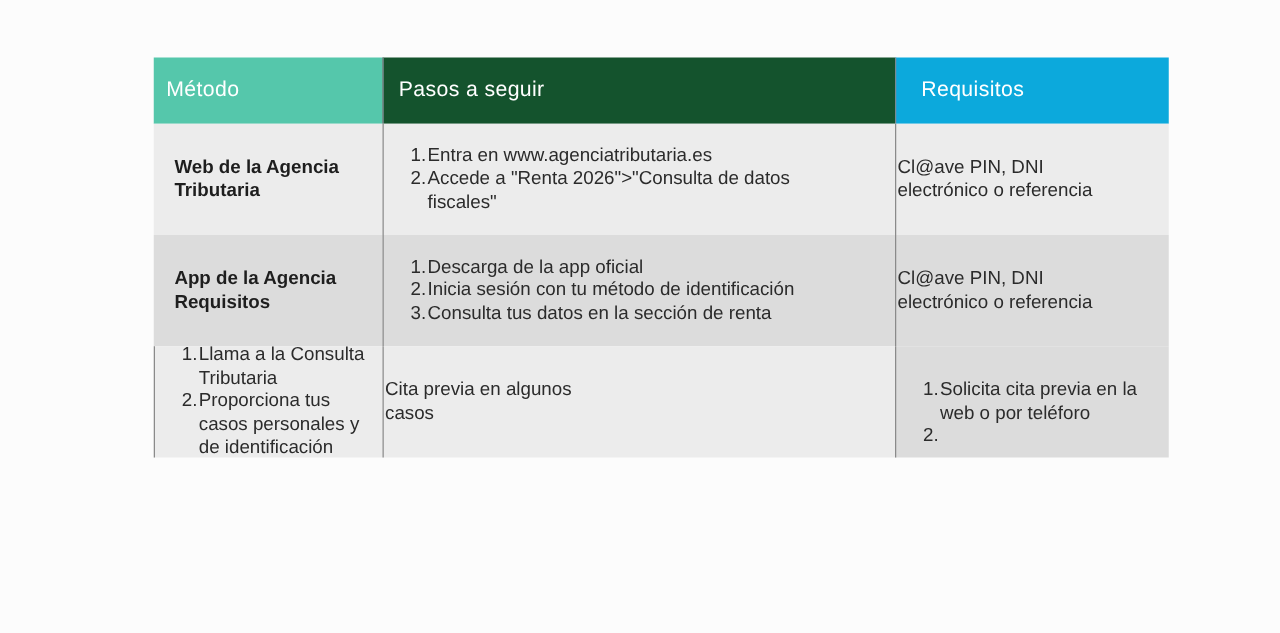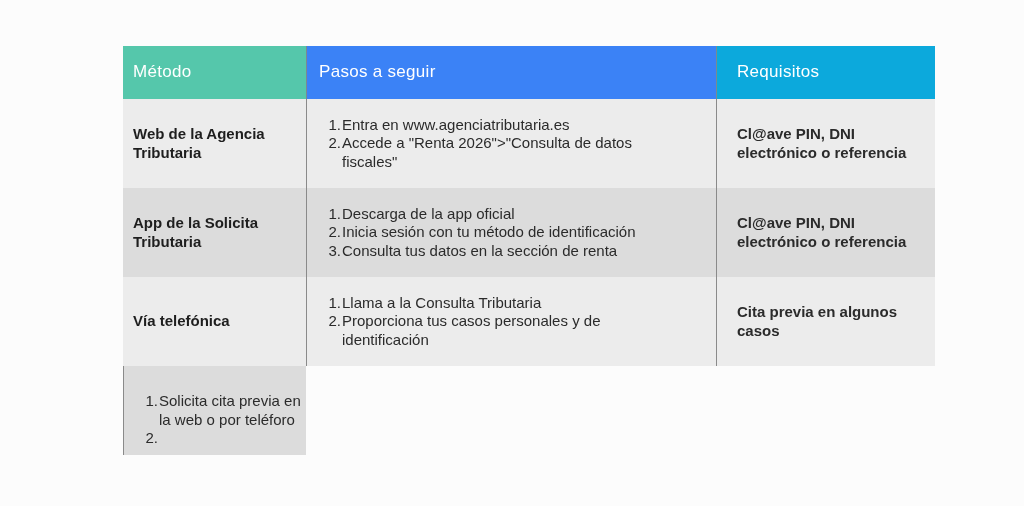--- a/index.html
+++ b/index.html
@@ -27,40 +27,40 @@
       color: #2b2b2b;
       font-size: 15px;
       line-height: 18.5px;
     }
     .hcell {
       color: #ffffff;
       font-size: 17px;
       letter-spacing: 0.3px;
     }
     .h-metodo { background: #55c7ab; padding-left: 10px; }
-    .h-pasos { background: #3b82f6; padding-left: 12px; border-left: 1px solid #7a8a90; }
+    .h-pasos { background: #14532d; padding-left: 12px; border-left: 1px solid #7a8a90; }
     .h-req { background: #0ca9dc; padding-left: 20px; border-left: 1px solid #7a8a90; }
 
     .row-light { background: #ececec; }
     .row-dark { background: #dcdcdc; }
 
     .c-metodo {
       padding-left: 10px;
       font-weight: bold;
       color: #1e1e1e;
+      justify-content: center;
     }
     .c-pasos {
       border-left: 1.5px solid #8a8a8a;
       padding-left: 24px;
     }
     .c-req {
       border-left: 1.5px solid #8a8a8a;
-      padding-left: 20px;
+      padding-left: 1px;
       padding-right: 8px;
-      font-weight: bold;
     }
 
     ol.steps {
       margin: 0;
       padding: 0;
       list-style: none;
       width: 100%;
     }
     ol.steps li {
       position: relative;
@@ -95,36 +95,33 @@
     <ol class="steps">
       <li><span class="num">1.</span><span>Entra en www.agenciatributaria.es</span></li>
       <li><span class="num">2.</span><span style="display:inline-block;max-width:340px">Accede a "Renta 2026"&gt;"Consulta de datos fiscales"</span></li>
     </ol>
   </div>
   <div class="cell c-req row-light">
     <span style="max-width:185px">Cl@ave PIN, DNI electrónico o referencia</span>
   </div>
 
   <div class="cell c-metodo row-dark">
-    <span style="max-width:160px">App de la Solicita Tributaria</span>
+    <span style="max-width:160px">App de la Agencia Requisitos</span>
   </div>
   <div class="cell c-pasos row-dark">
     <ol class="steps">
       <li><span class="num">1.</span><span>Descarga de la app oficial</span></li>
       <li><span class="num">2.</span><span>Inicia sesión con tu método de identificación</span></li>
       <li><span class="num">3.</span><span>Consulta tus datos en la sección de renta</span></li>
     </ol>
   </div>
   <div class="cell c-req row-dark">
     <span style="max-width:185px">Cl@ave PIN, DNI electrónico o referencia</span>
   </div>
 
-  <div class="cell c-metodo row-light">
-    <span>Vía telefónica</span>
-  </div>
   <div class="cell c-pasos row-light">
     <ol class="steps">
       <li><span class="num">1.</span><span>Llama a la Consulta Tributaria</span></li>
       <li><span class="num">2.</span><span style="display:inline-block;max-width:310px">Proporciona tus casos personales y de identificación</span></li>
     </ol>
   </div>
   <div class="cell c-req row-light">
     <span style="max-width:185px">Cita previa en algunos casos</span>
   </div>
 

